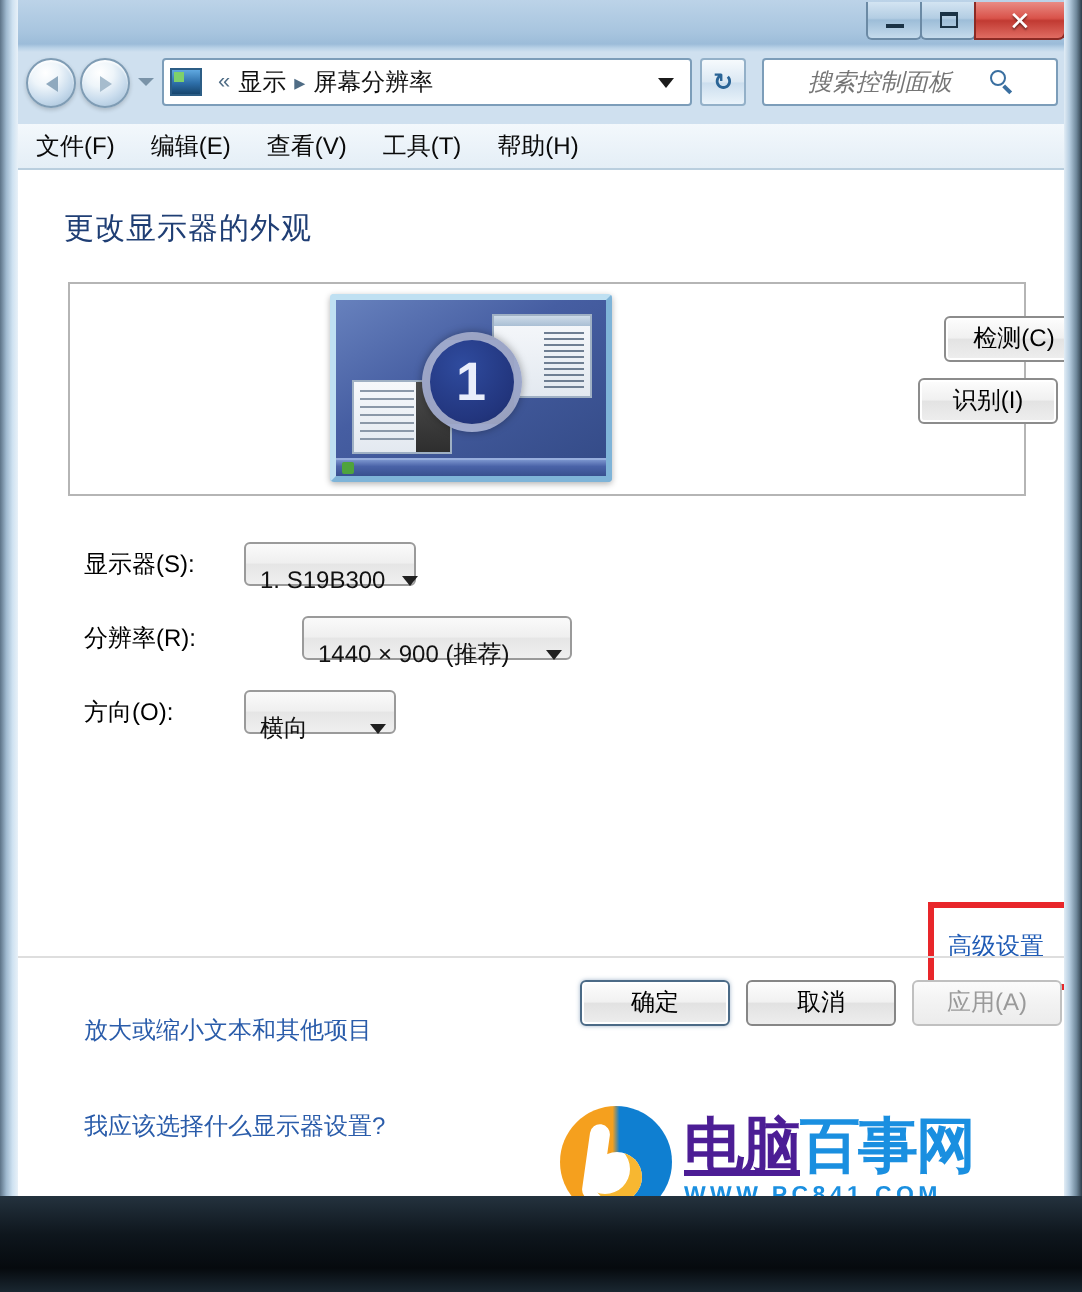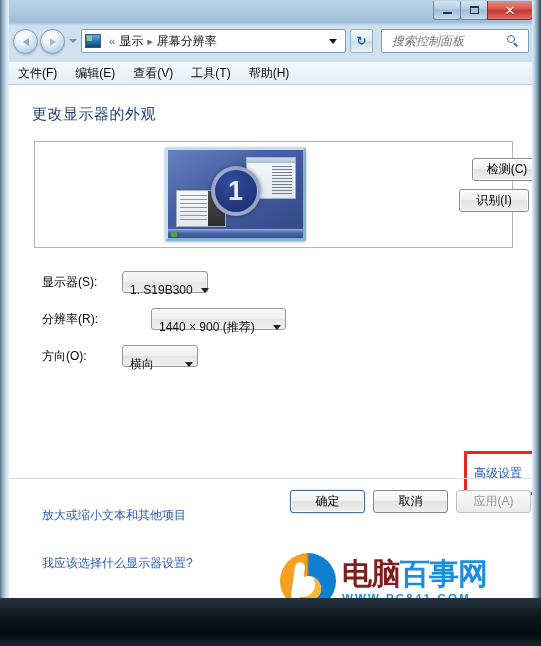--- a/index.html
+++ b/index.html
@@ -174,21 +174,21 @@
     color: #2a6496; font-size: 12px; font-weight: bold;
   }
   .searchbox {
     position: absolute;
     left: 372px; top: 1px;
     width: 148px; height: 24px;
     background: #fff;
     border: 1px solid #7c9db9;
     box-sizing: border-box;
     display: flex; align-items: center;
-    padding: 0 8px;
+    padding: 0 20px;
     border-radius: 2px;
   }
   .searchbox input {
     border: none; outline: none;
     flex: 1 1 auto;
     font-family: "Liberation Sans", sans-serif;
     font-size: 12px;
     font-style: italic;
     color: #777;
     background: transparent;
@@ -477,21 +477,21 @@
     background: #fff;
     box-shadow: inset -6px -4px 0 0 #f7b731;
   }
   .wm-text { margin-left: 6px; }
   .wm-title {
     font-size: 30px;
     font-weight: bold;
     line-height: 1;
     letter-spacing: -1px;
   }
-  .wm-c-orange { color: #7f1d1d; }
+  .wm-c-orange { color: #4c1d95; text-decoration: underline; }
   .wm-c-blue { color: #1a8fe0; }
   .wm-url {
     font-size: 11.5px;
     font-weight: bold;
     color: #1a8fe0;
     letter-spacing: 2.2px;
     margin-top: 3px;
   }
 
   

